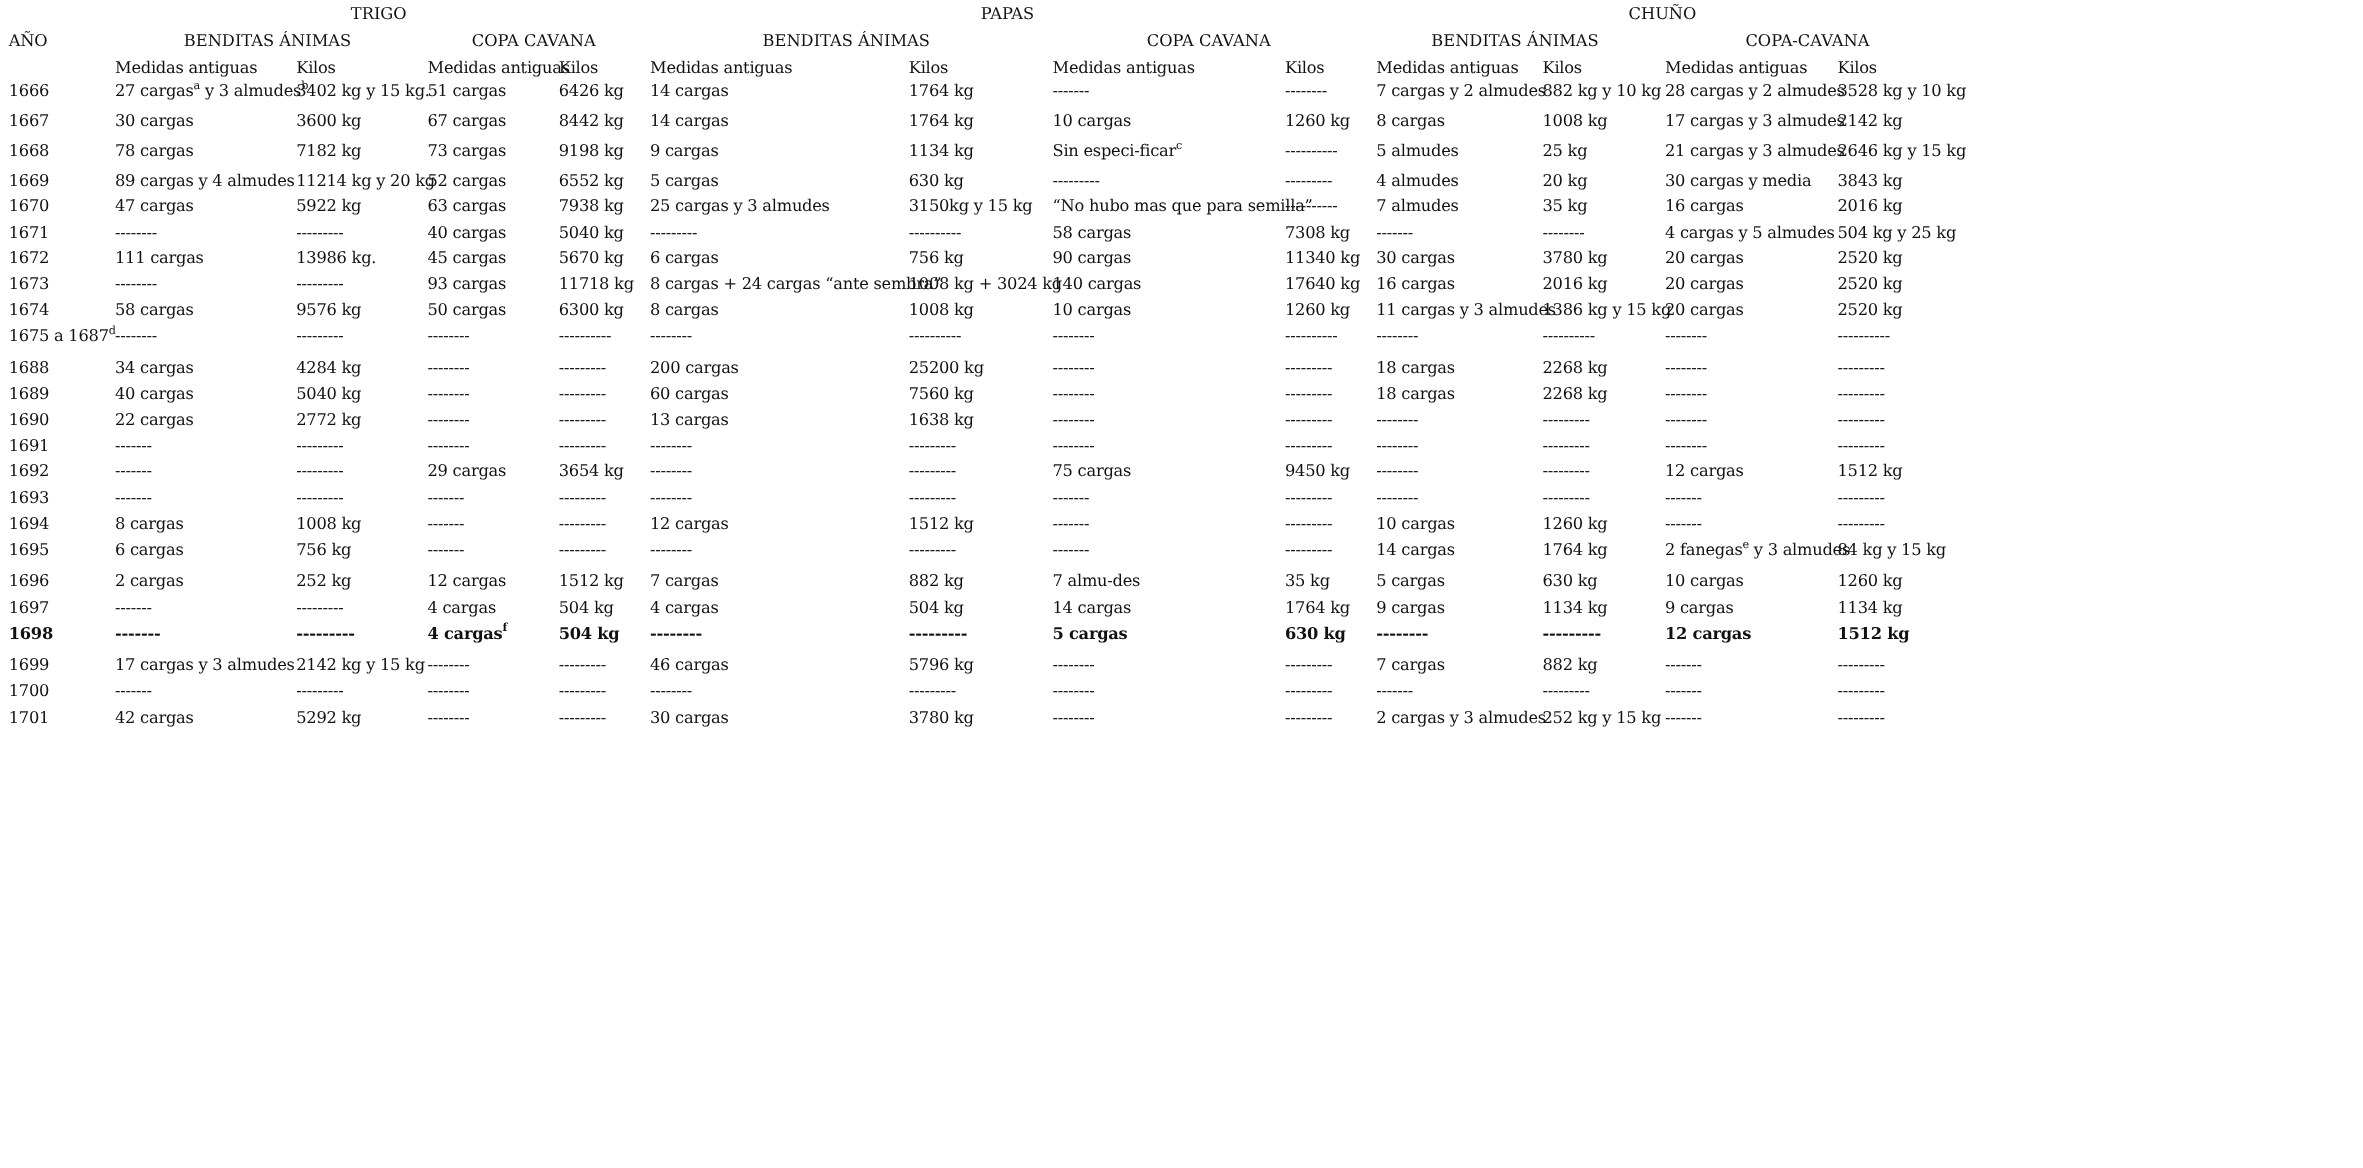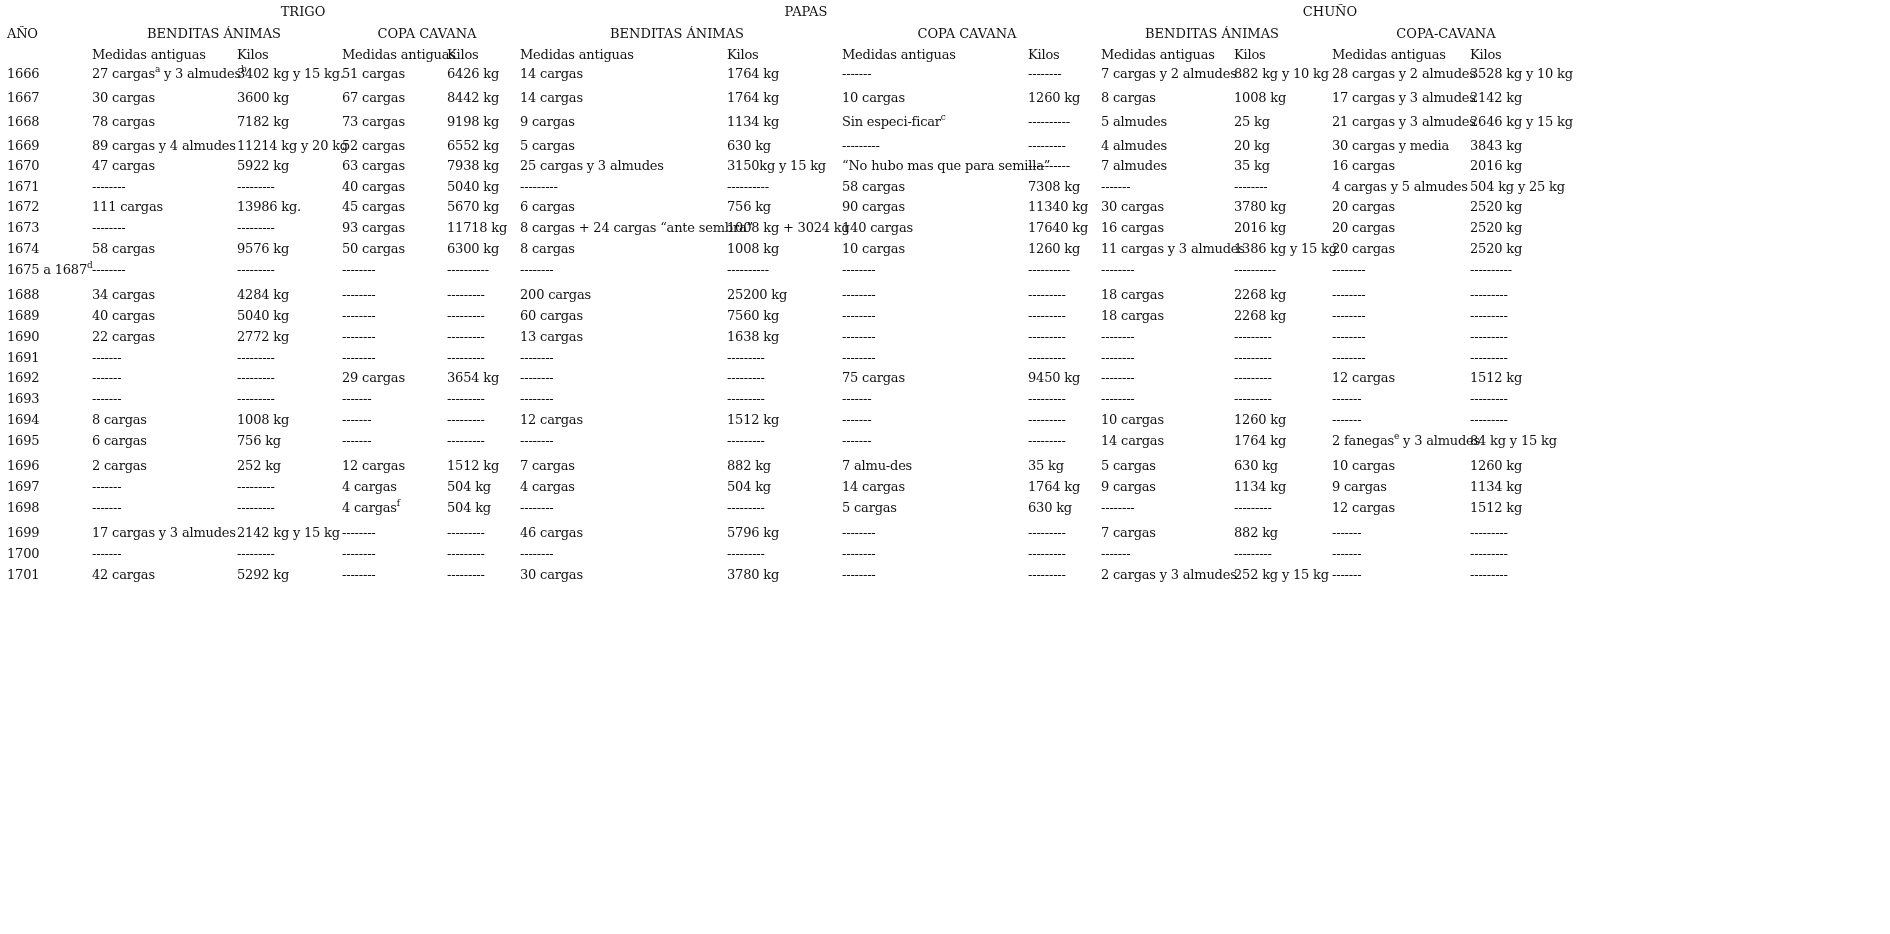--- a/index.html
+++ b/index.html
@@ -390,21 +390,21 @@
         <span class="cell c4">504 kg</span>
         <span class="cell c5">4 cargas</span>
         <span class="cell c6">504 kg</span>
         <span class="cell c7">14 cargas</span>
         <span class="cell c8">1764 kg</span>
         <span class="cell c9">9 cargas</span>
         <span class="cell c10">1134 kg</span>
         <span class="cell c11">9 cargas</span>
         <span class="cell c12">1134 kg</span>
       </div>
-      <div class="row" style="position: absolute; left: 0px; width: 1890px; top: 496px;">
+      <div class="row" style="position: absolute; left: 0px; width: 1890px; top: 496px; font-weight: bold;">
         <span class="cell c0">1698</span>
         <span class="cell c1">-------</span>
         <span class="cell c2">---------</span>
         <span class="cell c3">4 cargas<sup>f</sup></span>
         <span class="cell c4">504 kg</span>
         <span class="cell c5">--------</span>
         <span class="cell c6">---------</span>
         <span class="cell c7">5 cargas</span>
         <span class="cell c8">630 kg</span>
         <span class="cell c9">--------</span>

